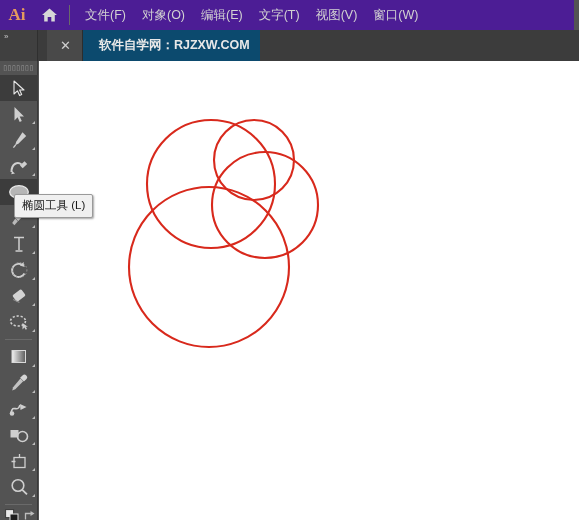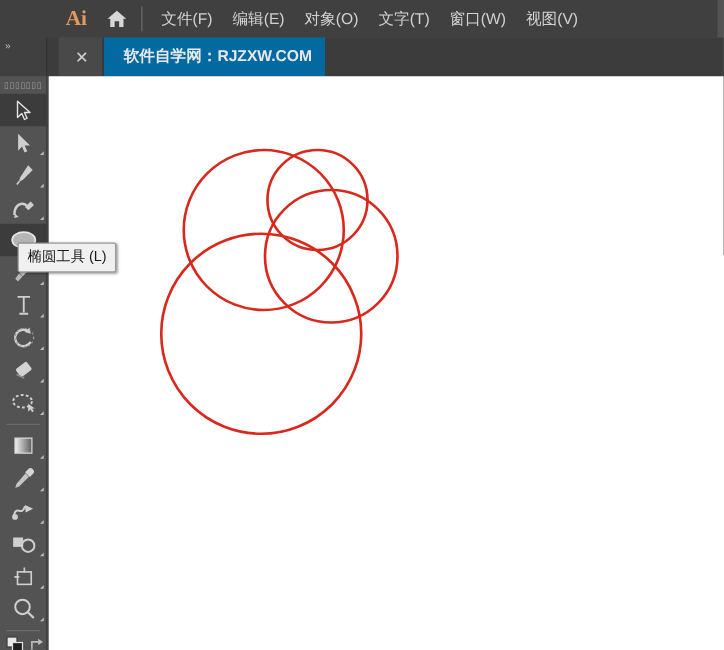--- a/index.html
+++ b/index.html
@@ -19,25 +19,24 @@
     width: 579px;
     height: 520px;
     background: #535353;
   }
 
   
   .menubar {
     position: absolute;
     left: 0; top: 0;
     width: 574px; height: 30px;
-    background: #404040;
-    display: flex;
-    align-items: center;
-    box-sizing: border-box;
-    padding-left: 44px;
+    background: #4c1d95;
+    display: flex;
+    align-items: center;
+    box-sizing: border-box;
   }
   .ai-logo {
     width: 34px;
     text-align: center;
     font-size: 17px;
     font-weight: bold;
     color: #e49a5e;
     font-family: "Liberation Serif", serif;
     letter-spacing: 0px;
     line-height: 30px;
@@ -113,21 +112,21 @@
     cursor: pointer;
   }
   .watermark-tab {
     display: flex;
     align-items: center;
     padding: 0 10px 0 16px;
     color: #e8e8e8;
     font-size: 12.5px;
     font-weight: bold;
     white-space: nowrap;
-    background: #0369a1;
+    background: #0c4a6e;
   }
 
   
   .toolbar {
     position: absolute;
     left: 0; top: 61px;
     width: 38px;
     height: 459px;
     background: #535353;
     border-right: 1px solid #3a3a3a;
@@ -206,25 +205,25 @@
   <div class="menubar">
     <div class="ai-logo">Ai</div>
     <div class="home-icon">
       <svg width="17" height="16" viewBox="0 0 17 16">
         <path d="M8.5 1.5 L16 8 L13.8 8 L13.8 14.5 L10.3 14.5 L10.3 10 L6.7 10 L6.7 14.5 L3.2 14.5 L3.2 8 L1 8 Z" fill="#d7d7d7"></path>
       </svg>
     </div>
     <div class="menu-divider"></div>
     <div class="menu-items">
       <div class="menu-item">文件(F)</div>
+      <div class="menu-item">对象(O)</div>
       <div class="menu-item">编辑(E)</div>
-      <div class="menu-item">对象(O)</div>
       <div class="menu-item">文字(T)</div>
+      <div class="menu-item">视图(V)</div>
       <div class="menu-item">窗口(W)</div>
-      <div class="menu-item">视图(V)</div>
     </div>
   </div>
 
   <div class="tabbar">
     <div class="tab-left-stub">
       <div class="collapse-arrows">»</div>
     </div>
     <div class="tab-gap"></div>
     <div class="doc-tab">
       <span class="tab-close">✕</span>

